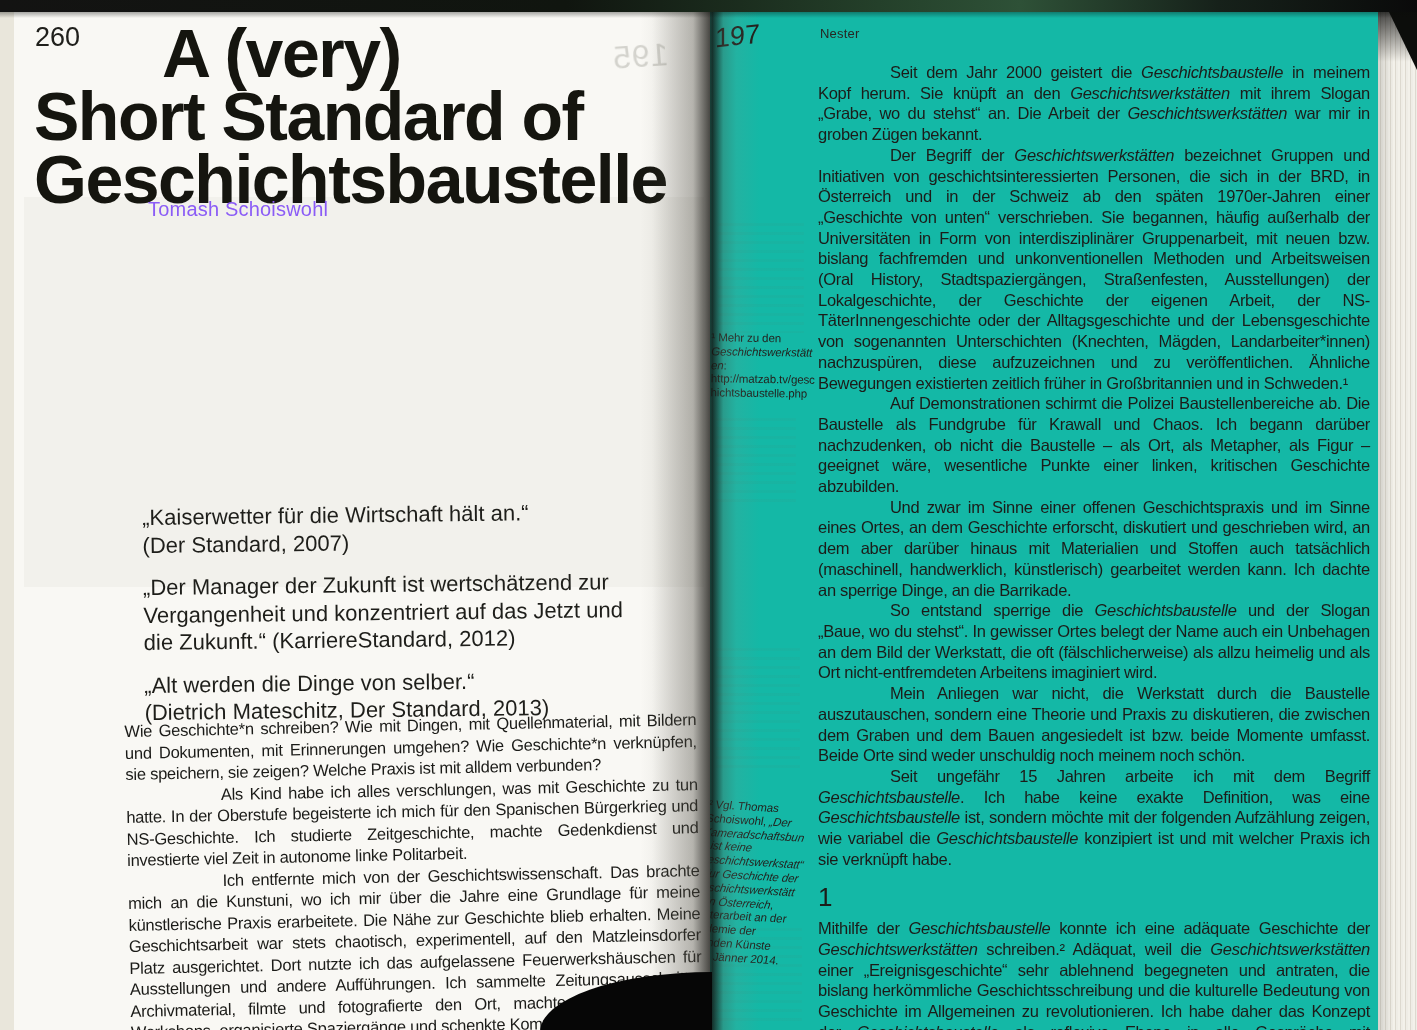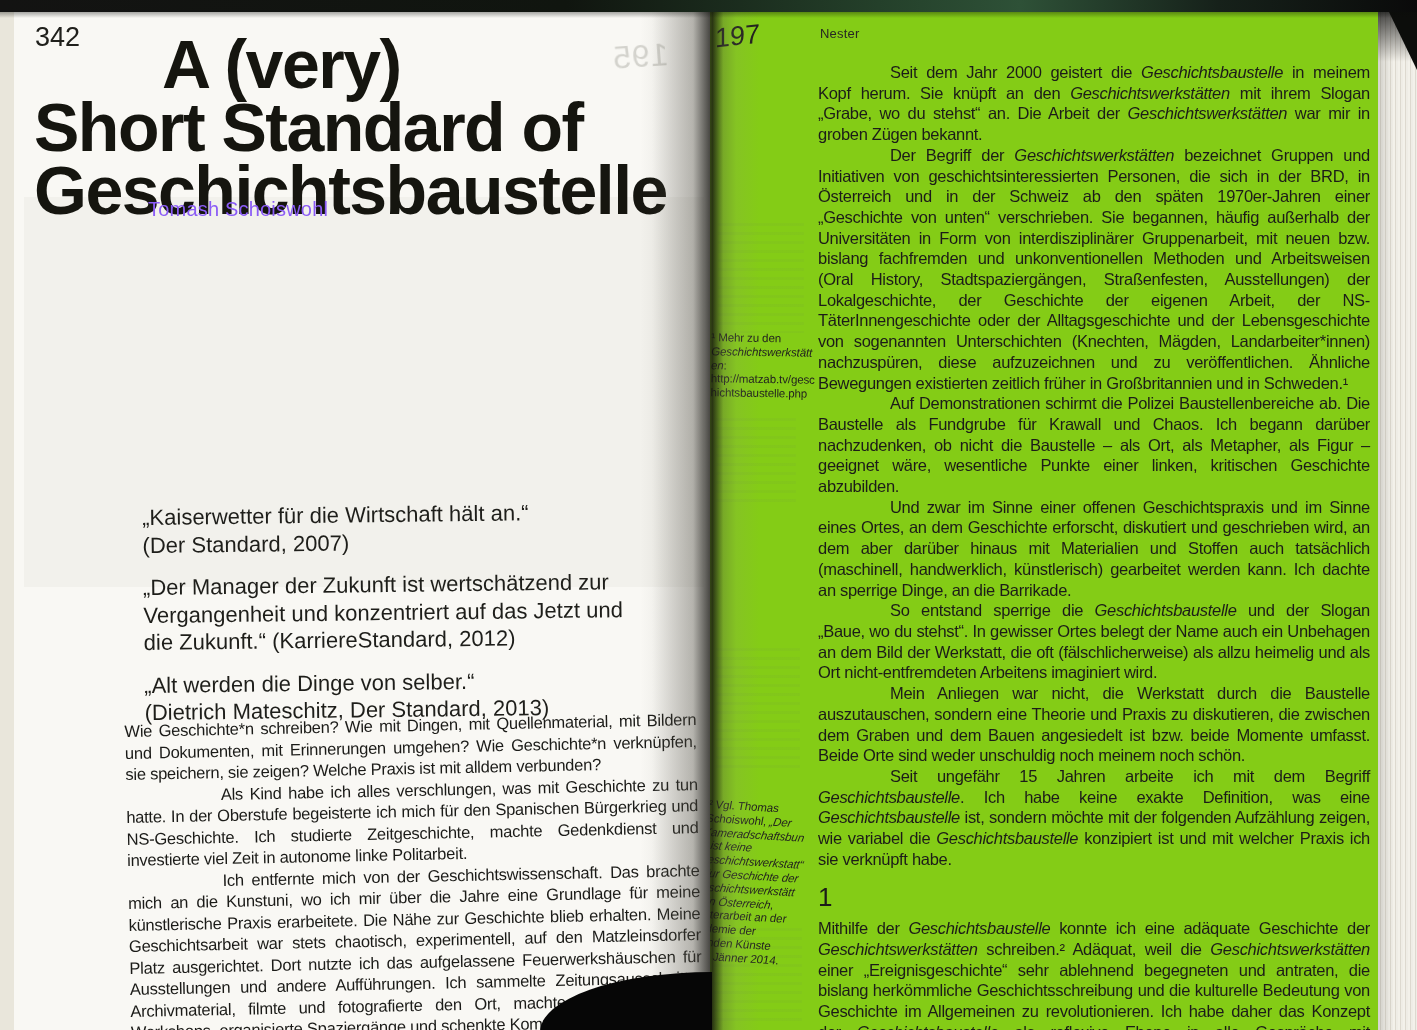--- a/index.html
+++ b/index.html
@@ -2,21 +2,21 @@
 <html lang="de"><head>
 <meta charset="utf-8">
 <style>
   html,body{margin:0;padding:0;background:#090909;}
   .photo{position:relative;width:1417px;height:1030px;background:#0b0b0a;overflow:hidden;
          font-family:"Liberation Sans","DejaVu Sans",sans-serif;}
 
   
   .edge-strip{position:absolute;left:0;top:0;width:14px;height:1030px;background:#e9e6db;z-index:1;}
   .left-page{position:absolute;left:14px;top:12px;width:696px;height:1018px;background:#f9f8f4;z-index:2;overflow:hidden;}
-  .right-page{position:absolute;left:710px;top:8px;width:668px;height:1022px;background:#84cc16;z-index:2;overflow:hidden;}
+  .right-page{position:absolute;left:710px;top:8px;width:668px;height:1022px;background:#14b8a6;z-index:2;overflow:hidden;}
   .fore-edge{position:absolute;left:1378px;top:0;width:39px;height:1030px;z-index:2;
      background:repeating-linear-gradient(90deg,#f3f1ea 0 2px,#ddd9cf 2px 3px,#efede6 3px 5px);}
   .fore-edge-shadow{position:absolute;left:1378px;top:0;width:39px;height:1030px;z-index:3;
      background:linear-gradient(180deg,rgba(0,0,0,.85) 0,rgba(0,0,0,0) 6%),linear-gradient(90deg,rgba(0,0,0,.12),rgba(0,0,0,0) 40%);}
   .corner-dark{position:absolute;left:1365px;top:0;width:52px;height:70px;z-index:4;background:#0c0d0b;
      clip-path:polygon(35% 0,100% 0,100% 100%);}
   .top-band{position:absolute;left:0;top:0;width:1417px;height:12px;z-index:5;
      background:linear-gradient(90deg,#131312 0%,#10150f 40%,#24402a 62%,#2e5137 72%,#16211a 86%,#0a0a0a 100%);}
   .top-band-soft{position:absolute;left:0;top:12px;width:1417px;height:6px;z-index:5;
      background:linear-gradient(180deg,rgba(10,12,9,.35),rgba(10,12,9,0));}
@@ -32,21 +32,21 @@
      transform:scaleX(-1) rotate(4deg);filter:blur(.6px);}
   .ghost-block{position:absolute;filter:blur(.7px);opacity:.6;
      background:repeating-linear-gradient(180deg,rgba(96,116,96,.10) 0 3px,rgba(0,0,0,0) 3px 9px);}
   .pale-patch{position:absolute;background:rgba(208,208,200,.18);}
 
   
   .pagenum{position:absolute;font-size:27px;color:#20201c;}
   .pagenum-196{left:21px;top:10px;}
   .title{position:absolute;left:20px;top:10px;width:700px;color:#15150f;font-weight:700;
      font-size:68px;line-height:63px;letter-spacing:-1.5px;white-space:nowrap;}
-  .title .line:first-child{padding-left:128px;margin-top:11px;}
+  .title .line:first-child{padding-left:128px;}
   .author{position:absolute;left:134px;top:186px;font-size:20px;color:#8b5cf6;letter-spacing:.2px;}
   .quotes{position:absolute;left:128px;top:492px;width:575px;font-size:22px;line-height:27.5px;
      color:#1e1e1a;transform:rotate(-.7deg);transform-origin:0 0;}
   .quote{margin:0 0 15px 0;}
   .left-body{position:absolute;left:117px;top:709px;width:572px;font-size:16.5px;line-height:21.5px;
      letter-spacing:-.25px;color:#1b1b18;text-align:justify;transform:rotate(-1.2deg);transform-origin:0 100%;}
   .left-body .para{margin:0;}
   .left-body .para.indent{text-indent:95px;}
 
   
@@ -67,21 +67,21 @@
 <body>
 
 <div class="photo">
 
   <div class="edge-strip"></div>
 
   <div class="left-page">
     <div class="pale-patch" style="left:10px;top:185px;width:680px;height:390px;"></div>
     <div class="ghost-num" style="left:598px;top:26px;">195</div>
 
-    <div class="pagenum pagenum-196">342</div>
+    <div class="pagenum pagenum-196">260</div>
 
     <div class="title">
         <div class="line">A (very)</div>
         <div class="line">Short Standard of</div>
         <div class="line">Geschichtsbaustelle</div>
       </div>
 
     <div class="author">Tomash Schoiswohl</div>
 
     <div class="quotes">

